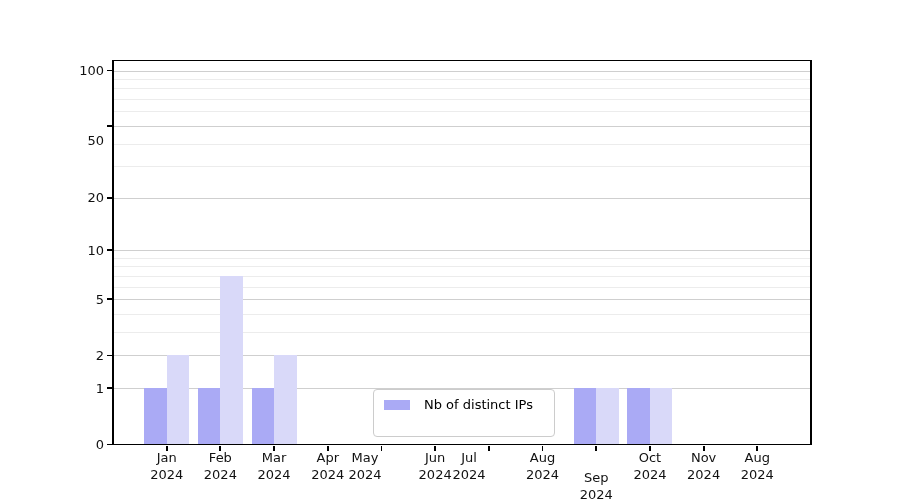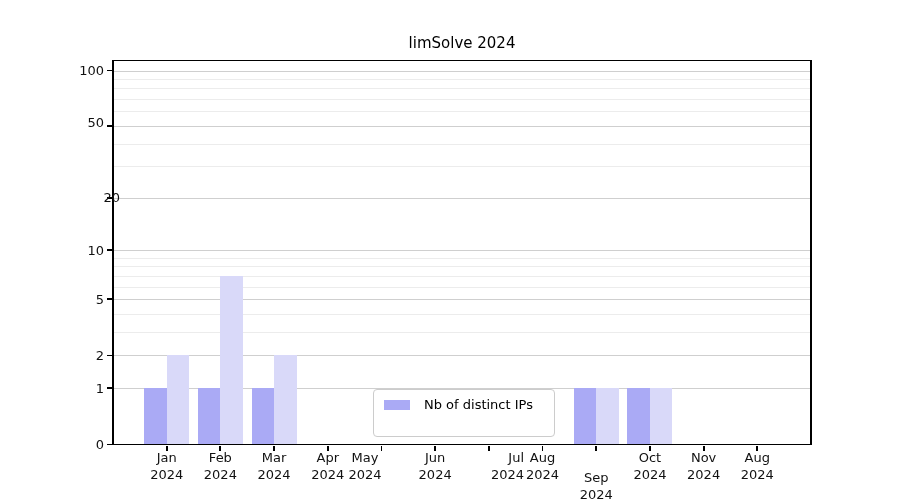--- a/index.html
+++ b/index.html
@@ -61,21 +61,20 @@
   }
   .legend-row { display: flex; align-items: center; height: 15px; }
   .legend-swatch { width: 26px; height: 10px; margin-right: 14px; flex: none; }
   .legend-label { font-size: 13px; line-height: 15px; color: #000000; white-space: nowrap; }
 </style>
 </head>
 <body>
 
 <div class="figure">
 
-  <div class="chart-title">limSolve 2024</div>
 
   <div class="plot-area">
     <div id="grid-layer">
         <div class="gridline minor" style="top: 272.163px;"></div>
         <div class="gridline minor" style="top: 254.081px;"></div>
         <div class="gridline minor" style="top: 226.815px;"></div>
         <div class="gridline minor" style="top: 215.995px;"></div>
         <div class="gridline minor" style="top: 206.45px;"></div>
         <div class="gridline minor" style="top: 197.913px;"></div>
         <div class="gridline minor" style="top: 106.231px;"></div>
@@ -116,23 +115,23 @@
       <div class="ytick-label" style="left: 40px; top: 436px;">0</div>
       <div class="ytick" style="left: 107px; top: 387.432px;"></div>
       <div class="ytick-label" style="left: 40px; top: 379.832px;">1</div>
       <div class="ytick" style="left: 107px; top: 354.575px;"></div>
       <div class="ytick-label" style="left: 40px; top: 346.975px;">2</div>
       <div class="ytick" style="left: 107px; top: 298.407px;"></div>
       <div class="ytick-label" style="left: 40px; top: 290.807px;">5</div>
       <div class="ytick" style="left: 107px; top: 249.289px;"></div>
       <div class="ytick-label" style="left: 40px; top: 241.689px;">10</div>
       <div class="ytick" style="left: 107px; top: 196.891px;"></div>
-      <div class="ytick-label" style="left: 56px; top: 189.291px;">20</div>
+      <div class="ytick-label" style="left: 40px; top: 189.291px;">20</div>
       <div class="ytick" style="left: 107px; top: 124.989px;"></div>
-      <div class="ytick-label" style="left: 40px; top: 114px;">50</div>
+      <div class="ytick-label" style="left: 40px; top: 132px;">50</div>
       <div class="ytick" style="left: 107px; top: 69.6191px;"></div>
       <div class="ytick-label" style="left: 40px; top: 62.0191px;">100</div>
       <div class="xtick" style="left: 165.792px; top: 445.5px;"></div>
       <div class="xtick-label" style="left: 131.692px; top: 448.5px;">Jan
 2024</div>
       <div class="xtick" style="left: 219.485px; top: 445.5px;"></div>
       <div class="xtick-label" style="left: 185.385px; top: 448.5px;">Feb
 2024</div>
       <div class="xtick" style="left: 273.177px; top: 445.5px;"></div>
       <div class="xtick-label" style="left: 239.077px; top: 448.5px;">Mar
@@ -140,21 +139,21 @@
       <div class="xtick" style="left: 326.869px; top: 445.5px;"></div>
       <div class="xtick-label" style="left: 292.769px; top: 448.5px;">Apr
 2024</div>
       <div class="xtick" style="left: 380.562px; top: 445.5px;"></div>
       <div class="xtick-label" style="left: 330px; top: 448.5px;">May
 2024</div>
       <div class="xtick" style="left: 434.254px; top: 445.5px;"></div>
       <div class="xtick-label" style="left: 400.154px; top: 448.5px;">Jun
 2024</div>
       <div class="xtick" style="left: 487.946px; top: 445.5px;"></div>
-      <div class="xtick-label" style="left: 454px; top: 448.5px; text-align: right;">Jul
+      <div class="xtick-label" style="left: 434px; top: 448.5px;">Jul
 2024</div>
       <div class="xtick" style="left: 541.638px; top: 445.5px;"></div>
       <div class="xtick-label" style="left: 507.538px; top: 448.5px;">Aug
 2024</div>
       <div class="xtick" style="left: 595.331px; top: 445.5px;"></div>
       <div class="xtick-label" style="left: 561.231px; top: 448.5px; margin-top: 20px;">Sep
 2024</div>
       <div class="xtick" style="left: 649.023px; top: 445.5px;"></div>
       <div class="xtick-label" style="left: 614.923px; top: 448.5px;">Oct
 2024</div>

